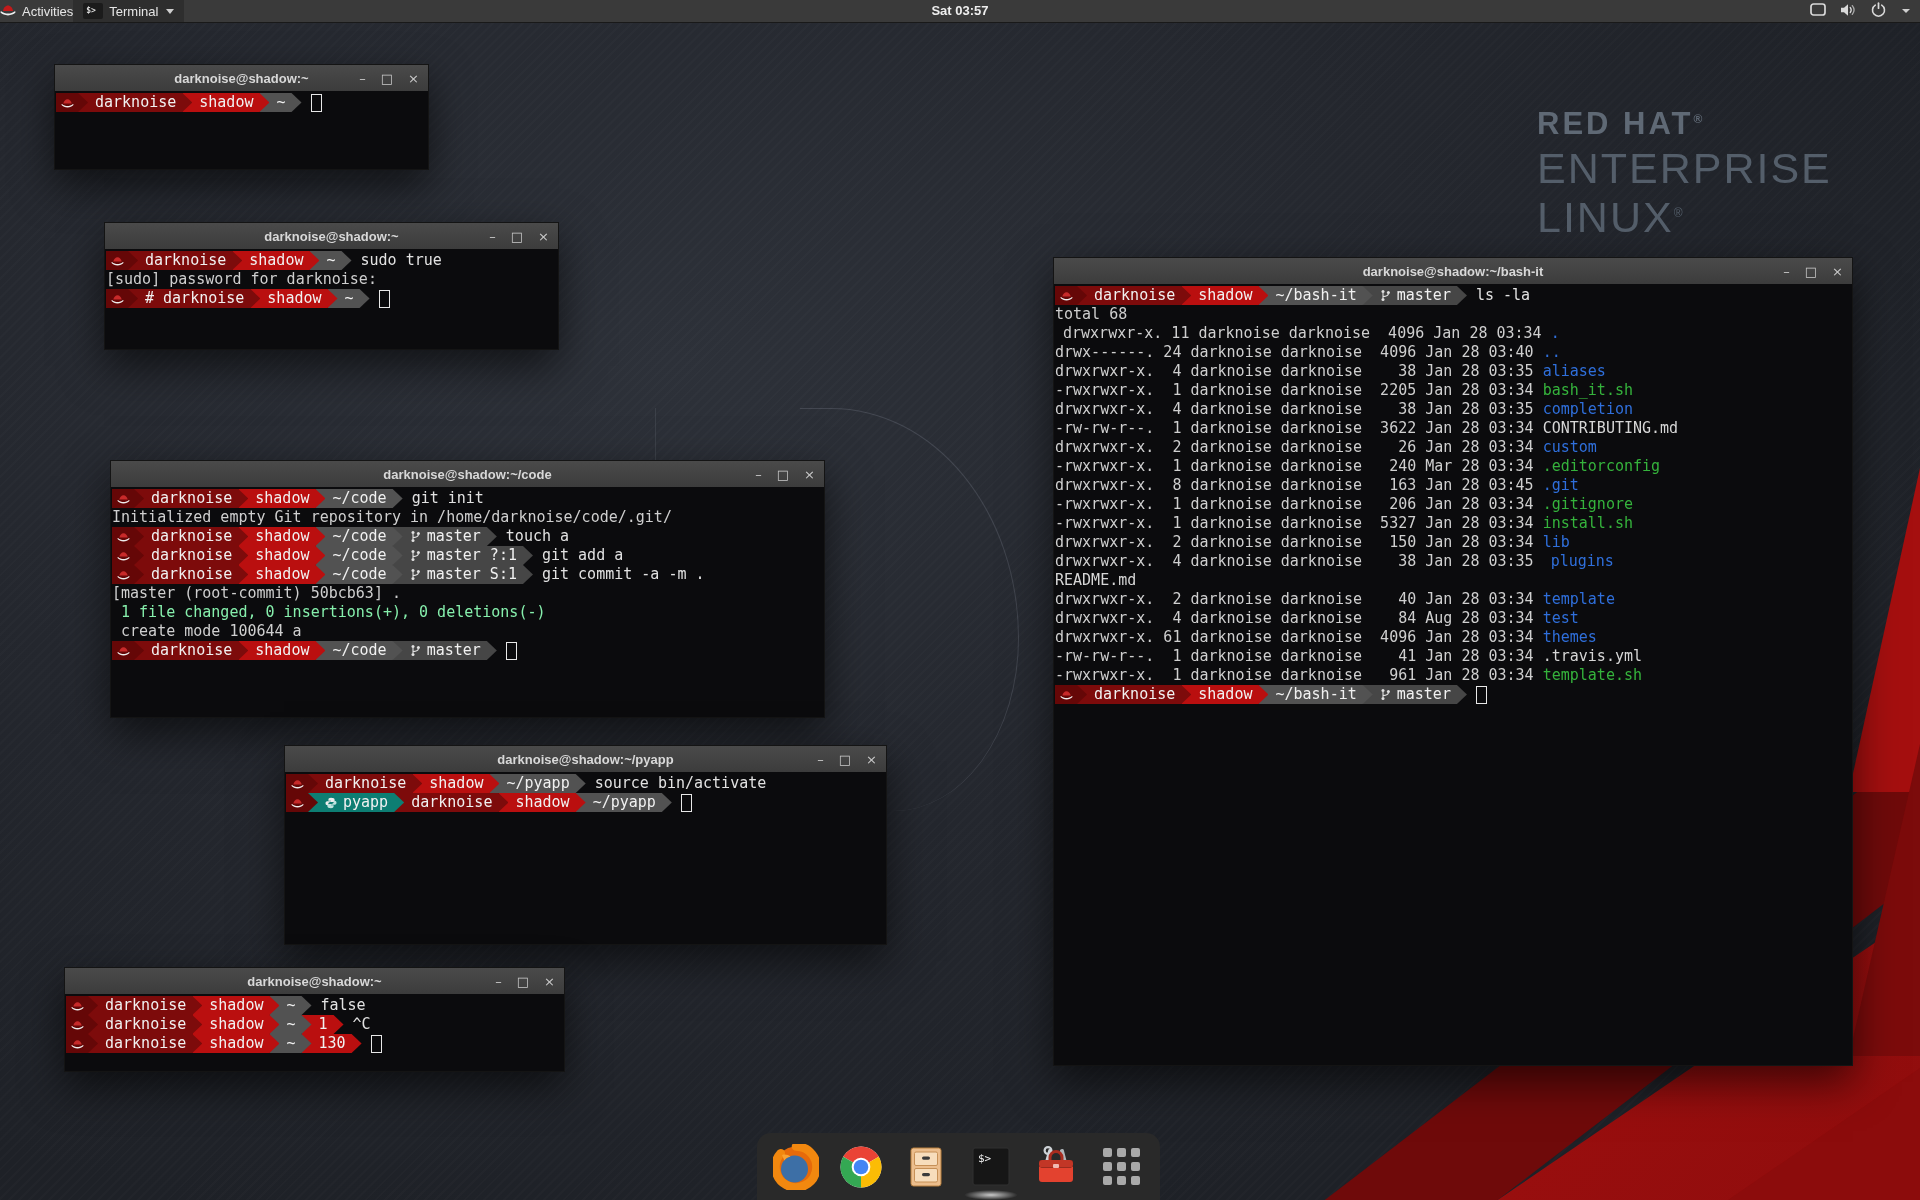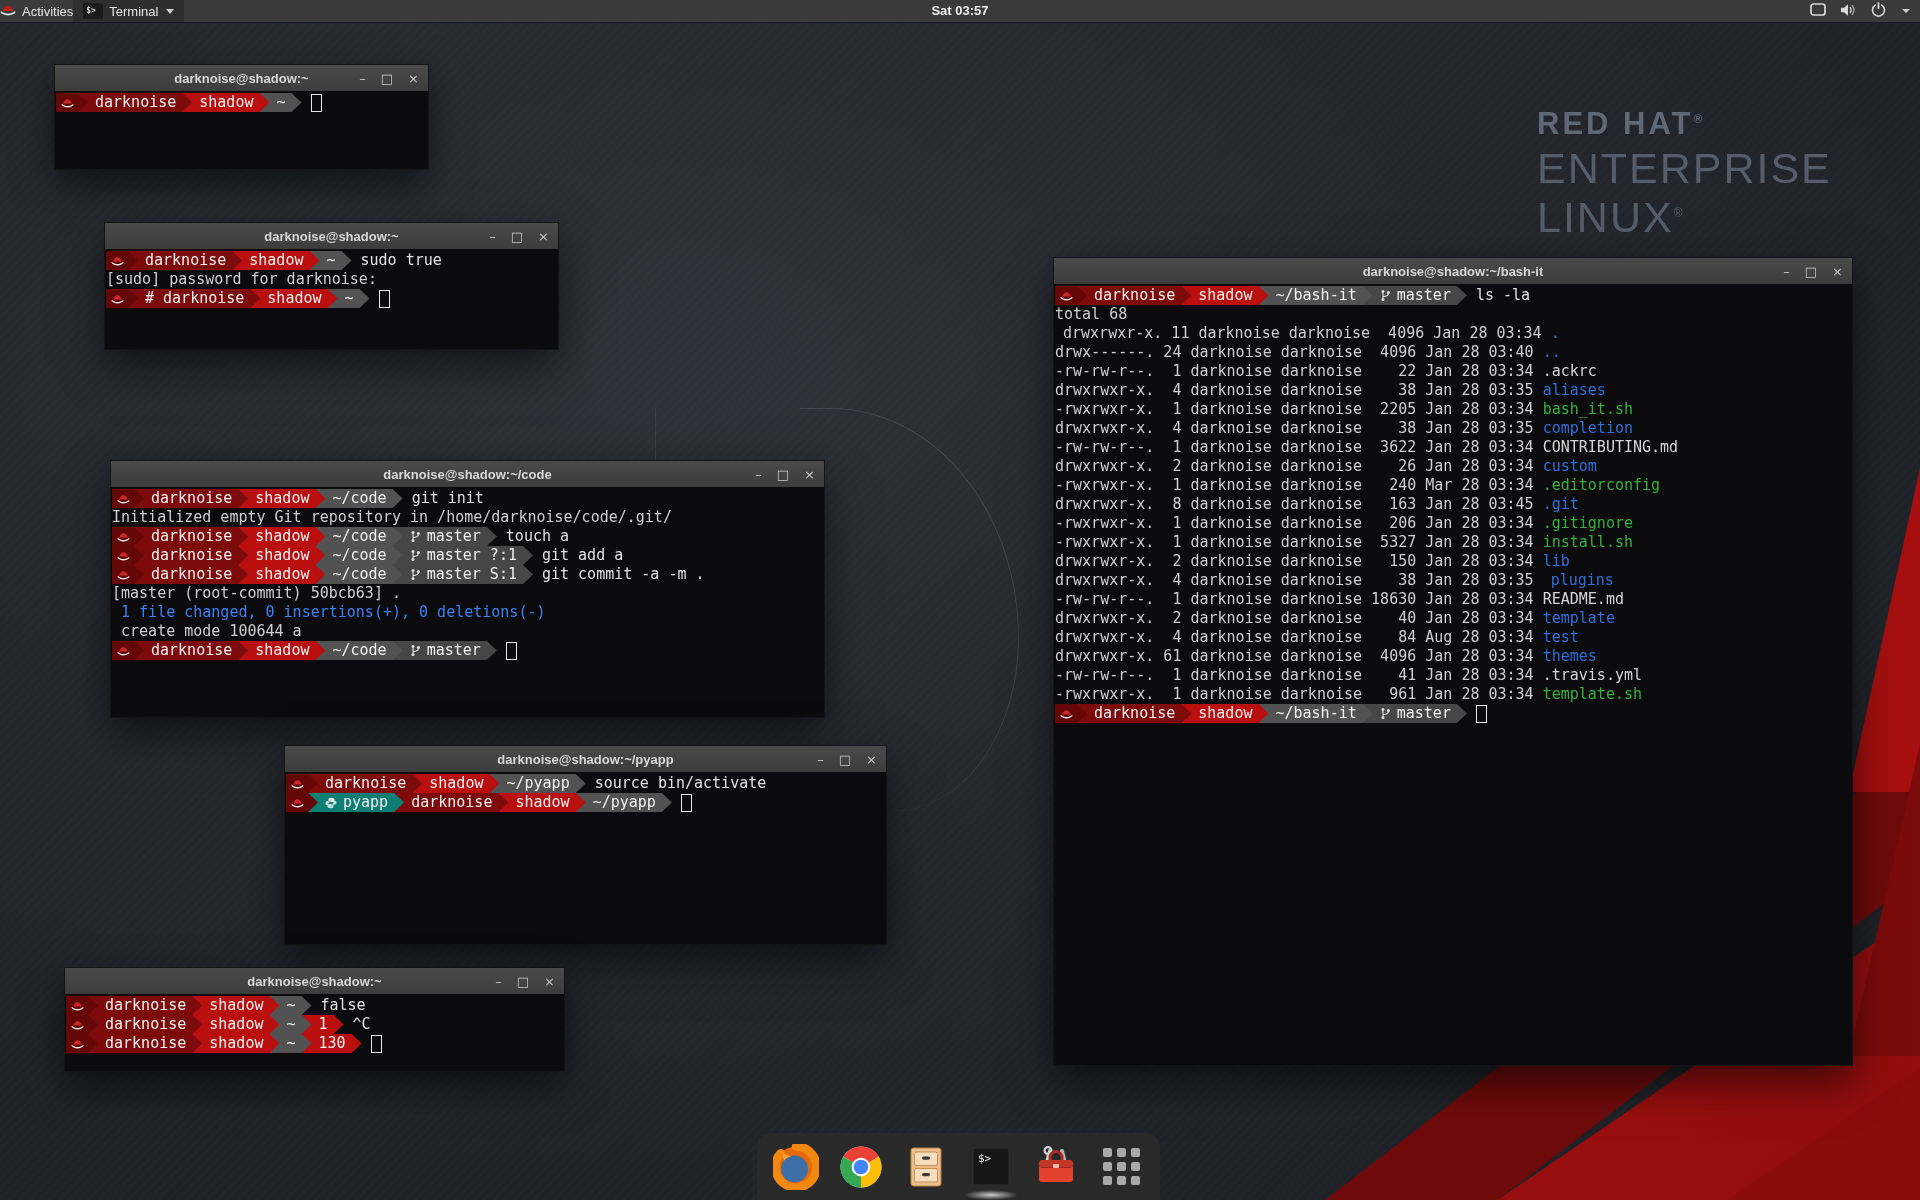--- a/index.html
+++ b/index.html
@@ -211,21 +211,21 @@
         <div class="tline"><span class="pl-chip hatchip" style="background: rgb(101, 7, 7); z-index: 40;"><span class="chip-icon"><svg width="13" height="10" viewBox="0 0 14 11">
                 <path d="M2.4 6.1C3 3.5 4.8 1.5 7 1.5s4 2 4.6 4.6" fill="#c82a2a"></path>
                 <path d="M1 6.5c1.8 1.5 3.9 2.3 6 2.3s4.2-.8 6-2.3c.6.3.9.8.5 1.2C12.2 9.4 9.6 10.4 7 10.4S1.8 9.4.5 7.7C.1 7.3.4 6.8 1 6.5z" fill="#ededed"></path>
               </svg></span></span><span class="pl-chip follow" style="background: rgb(125, 11, 11); z-index: 39;"><span>darknoise</span></span><span class="pl-chip follow" style="background: rgb(186, 15, 15); z-index: 38;"><span>shadow</span></span><span class="pl-chip follow" style="background: rgb(82, 82, 82); z-index: 37;"><span>~/code</span></span><span class="pl-chip follow" style="background: rgb(70, 70, 70); z-index: 36;"><span class="chip-icon"><svg width="11" height="13" viewBox="0 0 11 13">
                 <circle cx="3" cy="2.4" r="1.5" fill="#e2e2e2"></circle>
                 <circle cx="3" cy="10.6" r="1.5" fill="#e2e2e2"></circle>
                 <circle cx="8.4" cy="3.4" r="1.5" fill="#e2e2e2"></circle>
                 <path d="M3 3.9v5.3M3 7.6c3.4-.3 5.4-1.7 5.4-3.2" stroke="#e2e2e2" stroke-width="1.1" fill="none"></path>
               </svg></span><span>master S:1</span></span><span class="cmd" style="color: rgb(226, 226, 226);">git commit -a -m .</span></div>
         <div class="tline"><span class="outtext" style="color: rgb(207, 207, 207);">[master (root-commit) 50bcb63] .</span></div>
-        <div class="tline"><span class="outtext" style="color: #3b82f6;"> 1 file changed, 0 insertions(+), 0 deletions(-)</span></div>
+        <div class="tline"><span class="outtext" style="color: #86efac;"> 1 file changed, 0 insertions(+), 0 deletions(-)</span></div>
         <div class="tline"><span class="outtext" style="color: rgb(207, 207, 207);"> create mode 100644 a</span></div>
         <div class="tline"><span class="pl-chip hatchip" style="background: rgb(101, 7, 7); z-index: 40;"><span class="chip-icon"><svg width="13" height="10" viewBox="0 0 14 11">
                 <path d="M2.4 6.1C3 3.5 4.8 1.5 7 1.5s4 2 4.6 4.6" fill="#c82a2a"></path>
                 <path d="M1 6.5c1.8 1.5 3.9 2.3 6 2.3s4.2-.8 6-2.3c.6.3.9.8.5 1.2C12.2 9.4 9.6 10.4 7 10.4S1.8 9.4.5 7.7C.1 7.3.4 6.8 1 6.5z" fill="#ededed"></path>
               </svg></span></span><span class="pl-chip follow" style="background: rgb(125, 11, 11); z-index: 39;"><span>darknoise</span></span><span class="pl-chip follow" style="background: rgb(186, 15, 15); z-index: 38;"><span>shadow</span></span><span class="pl-chip follow" style="background: rgb(82, 82, 82); z-index: 37;"><span>~/code</span></span><span class="pl-chip follow" style="background: rgb(70, 70, 70); z-index: 36;"><span class="chip-icon"><svg width="11" height="13" viewBox="0 0 11 13">
                 <circle cx="3" cy="2.4" r="1.5" fill="#e2e2e2"></circle>
                 <circle cx="3" cy="10.6" r="1.5" fill="#e2e2e2"></circle>
                 <circle cx="8.4" cy="3.4" r="1.5" fill="#e2e2e2"></circle>
                 <path d="M3 3.9v5.3M3 7.6c3.4-.3 5.4-1.7 5.4-3.2" stroke="#e2e2e2" stroke-width="1.1" fill="none"></path>
               </svg></span><span>master</span></span><span class="cursor"></span></div>
@@ -296,33 +296,32 @@
                 <path d="M1 6.5c1.8 1.5 3.9 2.3 6 2.3s4.2-.8 6-2.3c.6.3.9.8.5 1.2C12.2 9.4 9.6 10.4 7 10.4S1.8 9.4.5 7.7C.1 7.3.4 6.8 1 6.5z" fill="#ededed"></path>
               </svg></span></span><span class="pl-chip follow" style="background: rgb(125, 11, 11); z-index: 39;"><span>darknoise</span></span><span class="pl-chip follow" style="background: rgb(186, 15, 15); z-index: 38;"><span>shadow</span></span><span class="pl-chip follow" style="background: rgb(82, 82, 82); z-index: 37;"><span>~/bash-it</span></span><span class="pl-chip follow" style="background: rgb(70, 70, 70); z-index: 36;"><span class="chip-icon"><svg width="11" height="13" viewBox="0 0 11 13">
                 <circle cx="3" cy="2.4" r="1.5" fill="#e2e2e2"></circle>
                 <circle cx="3" cy="10.6" r="1.5" fill="#e2e2e2"></circle>
                 <circle cx="8.4" cy="3.4" r="1.5" fill="#e2e2e2"></circle>
                 <path d="M3 3.9v5.3M3 7.6c3.4-.3 5.4-1.7 5.4-3.2" stroke="#e2e2e2" stroke-width="1.1" fill="none"></path>
               </svg></span><span>master</span></span><span class="cmd" style="color: rgb(226, 226, 226);">ls -la</span></div>
         <div class="tline"><span class="outtext" style="color: rgb(207, 207, 207);">total 68</span></div>
         <div class="tline"><span class="outtext" style="color: rgb(207, 207, 207); margin-left: 8px;">drwxrwxr-x. 11 darknoise darknoise  4096 Jan 28 03:34 </span><span class="outtext" style="color: rgb(47, 111, 219);">.</span></div>
         <div class="tline"><span class="outtext" style="color: rgb(207, 207, 207);">drwx------. 24 darknoise darknoise  4096 Jan 28 03:40 </span><span class="outtext" style="color: rgb(47, 111, 219);">..</span></div>
-        <div class="tline"><span class="outtext" style="color: rgb(207, 207, 207);">-rw-rw-r--.  1 darknoise darknoise    22 Jan 28 03:34 </span><span class="outtext" style="color: rgb(214, 214, 214);">.ackrc</span></div>
         <div class="tline"><span class="outtext" style="color: rgb(207, 207, 207);">drwxrwxr-x.  4 darknoise darknoise    38 Jan 28 03:35 </span><span class="outtext" style="color: rgb(47, 111, 219);">aliases</span></div>
         <div class="tline"><span class="outtext" style="color: rgb(207, 207, 207);">-rwxrwxr-x.  1 darknoise darknoise  2205 Jan 28 03:34 </span><span class="outtext" style="color: rgb(53, 179, 60);">bash_it.sh</span></div>
         <div class="tline"><span class="outtext" style="color: rgb(207, 207, 207);">drwxrwxr-x.  4 darknoise darknoise    38 Jan 28 03:35 </span><span class="outtext" style="color: rgb(47, 111, 219);">completion</span></div>
         <div class="tline"><span class="outtext" style="color: rgb(207, 207, 207);">-rw-rw-r--.  1 darknoise darknoise  3622 Jan 28 03:34 </span><span class="outtext" style="color: rgb(214, 214, 214);">CONTRIBUTING.md</span></div>
         <div class="tline"><span class="outtext" style="color: rgb(207, 207, 207);">drwxrwxr-x.  2 darknoise darknoise    26 Jan 28 03:34 </span><span class="outtext" style="color: rgb(47, 111, 219);">custom</span></div>
         <div class="tline"><span class="outtext" style="color: rgb(207, 207, 207);">-rwxrwxr-x.  1 darknoise darknoise   240 Mar 28 03:34 </span><span class="outtext" style="color: rgb(53, 179, 60);">.editorconfig</span></div>
         <div class="tline"><span class="outtext" style="color: rgb(207, 207, 207);">drwxrwxr-x.  8 darknoise darknoise   163 Jan 28 03:45 </span><span class="outtext" style="color: rgb(47, 111, 219);">.git</span></div>
         <div class="tline"><span class="outtext" style="color: rgb(207, 207, 207);">-rwxrwxr-x.  1 darknoise darknoise   206 Jan 28 03:34 </span><span class="outtext" style="color: rgb(53, 179, 60);">.gitignore</span></div>
         <div class="tline"><span class="outtext" style="color: rgb(207, 207, 207);">-rwxrwxr-x.  1 darknoise darknoise  5327 Jan 28 03:34 </span><span class="outtext" style="color: rgb(53, 179, 60);">install.sh</span></div>
         <div class="tline"><span class="outtext" style="color: rgb(207, 207, 207);">drwxrwxr-x.  2 darknoise darknoise   150 Jan 28 03:34 </span><span class="outtext" style="color: rgb(47, 111, 219);">lib</span></div>
         <div class="tline"><span class="outtext" style="color: rgb(207, 207, 207);">drwxrwxr-x.  4 darknoise darknoise    38 Jan 28 03:35 </span><span class="outtext" style="color: rgb(47, 111, 219); margin-left: 8px;">plugins</span></div>
-        <div class="tline"><span class="outtext" style="color: rgb(207, 207, 207);">-rw-rw-r--.  1 darknoise darknoise 18630 Jan 28 03:34 </span><span class="outtext" style="color: rgb(214, 214, 214);">README.md</span></div>
+        <div class="tline"><span class="outtext" style="color: rgb(214, 214, 214);">README.md</span></div>
         <div class="tline"><span class="outtext" style="color: rgb(207, 207, 207);">drwxrwxr-x.  2 darknoise darknoise    40 Jan 28 03:34 </span><span class="outtext" style="color: rgb(47, 111, 219);">template</span></div>
         <div class="tline"><span class="outtext" style="color: rgb(207, 207, 207);">drwxrwxr-x.  4 darknoise darknoise    84 Aug 28 03:34 </span><span class="outtext" style="color: rgb(47, 111, 219);">test</span></div>
         <div class="tline"><span class="outtext" style="color: rgb(207, 207, 207);">drwxrwxr-x. 61 darknoise darknoise  4096 Jan 28 03:34 </span><span class="outtext" style="color: rgb(47, 111, 219);">themes</span></div>
         <div class="tline"><span class="outtext" style="color: rgb(207, 207, 207);">-rw-rw-r--.  1 darknoise darknoise    41 Jan 28 03:34 </span><span class="outtext" style="color: rgb(214, 214, 214);">.travis.yml</span></div>
         <div class="tline"><span class="outtext" style="color: rgb(207, 207, 207);">-rwxrwxr-x.  1 darknoise darknoise   961 Jan 28 03:34 </span><span class="outtext" style="color: rgb(53, 179, 60);">template.sh</span></div>
         <div class="tline"><span class="pl-chip hatchip" style="background: rgb(101, 7, 7); z-index: 40;"><span class="chip-icon"><svg width="13" height="10" viewBox="0 0 14 11">
                 <path d="M2.4 6.1C3 3.5 4.8 1.5 7 1.5s4 2 4.6 4.6" fill="#c82a2a"></path>
                 <path d="M1 6.5c1.8 1.5 3.9 2.3 6 2.3s4.2-.8 6-2.3c.6.3.9.8.5 1.2C12.2 9.4 9.6 10.4 7 10.4S1.8 9.4.5 7.7C.1 7.3.4 6.8 1 6.5z" fill="#ededed"></path>
               </svg></span></span><span class="pl-chip follow" style="background: rgb(125, 11, 11); z-index: 39;"><span>darknoise</span></span><span class="pl-chip follow" style="background: rgb(186, 15, 15); z-index: 38;"><span>shadow</span></span><span class="pl-chip follow" style="background: rgb(82, 82, 82); z-index: 37;"><span>~/bash-it</span></span><span class="pl-chip follow" style="background: rgb(70, 70, 70); z-index: 36;"><span class="chip-icon"><svg width="11" height="13" viewBox="0 0 11 13">
                 <circle cx="3" cy="2.4" r="1.5" fill="#e2e2e2"></circle>

